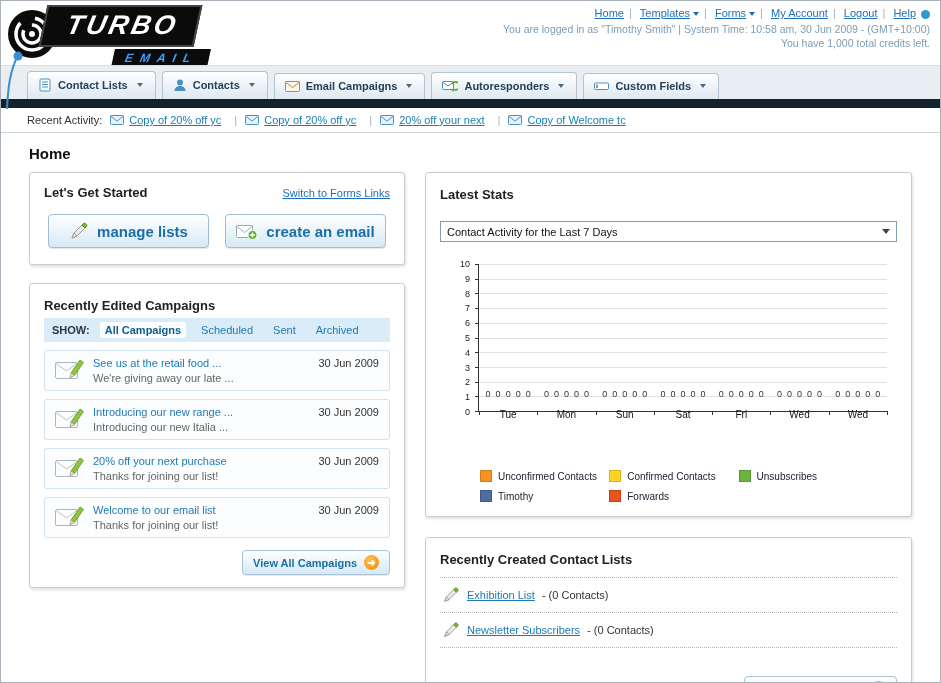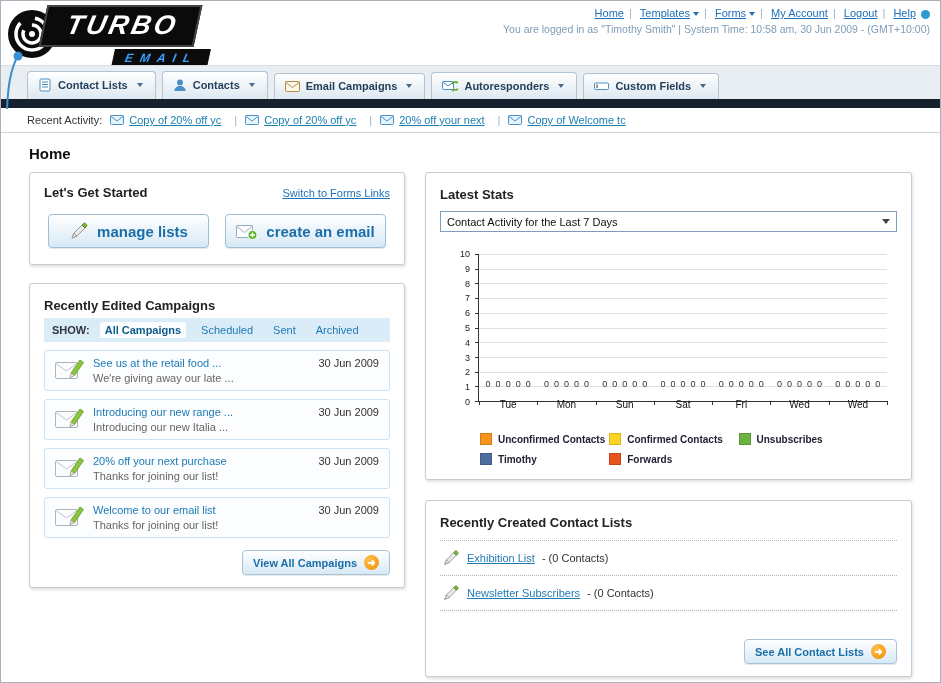--- a/index.html
+++ b/index.html
@@ -81,38 +81,38 @@
   .pill-btn { display: inline-flex; align-items: center; gap: 7px; padding: 4px 10px;
     background: linear-gradient(#ffffff, #d7e9f5); border: 1px solid #a8c4da; border-radius: 4px;
     font-weight: bold; font-size: 11px; color: #1a6fa8; cursor: pointer; box-shadow: 0 1px 1px rgba(0,0,0,0.1);
     font-family: "Liberation Sans", sans-serif; }
   .arrow-circle { display: inline-block; width: 15px; height: 15px; border-radius: 50%;
     background: radial-gradient(circle at 35% 30%, #ffc04d, #f08c00); color: #fff; font-size: 10px;
     line-height: 15px; text-align: center; }
 
   
   .stats-select { border: 1px solid #7f9db9; height: 21px; display: flex; align-items: center; padding: 0 6px;
-    font-size: 11px; color: #111; background: #fff; margin-top: 8px; cursor: pointer; }
+    font-size: 11px; color: #111; background: #fff; margin-top: 18px; cursor: pointer; }
   .select-caret { margin-left: auto; width: 0; height: 0; border-left: 4px solid transparent; border-right: 4px solid transparent;
     border-top: 5px solid #444; }
 
   .chart-wrap { position: relative; height: 182px; margin: 18px 2px 0; }
   .chart-ylabels { position: absolute; left: 0; top: 4px; width: 32px; height: 148px; }
   .ytick-label { position: absolute; right: 4px; transform: translateY(-50%); font-size: 9px; color: #222; }
   .chart-plot { position: absolute; left: 36px; right: 8px; top: 4px; height: 148px;
     border-left: 1px solid #333; border-bottom: 1px solid #333; }
   .gridline { position: absolute; left: 0; right: 0; height: 1px; background: #e0e0e0; }
   .ytick-dash { position: absolute; left: -4px; width: 4px; height: 1px; background: #333; }
   .chart-group { position: absolute; bottom: 10px; height: 100%; }
   .chart-values { position: absolute; bottom: 2px; width: 100%; text-align: center; font-size: 9px; color: #333; white-space: nowrap; }
   .chart-values span { margin: 0 2.5px; }
   .xtick-label { position: absolute; top: calc(100% + 8px); width: 100%; text-align: center; font-size: 10px; color: #111; }
   .xtick-dash { position: absolute; top: 100%; width: 1px; height: 4px; background: #333; }
 
-  .legend { display: flex; flex-wrap: wrap; row-gap: 8px; margin: 1px 0 2px 40px; font-weight: bold; }
+  .legend { display: flex; flex-wrap: wrap; row-gap: 8px; margin: 28px 0 2px 40px; }
   .legend-item { width: 31%; min-width: 120px; display: flex; align-items: center; gap: 6px; font-size: 10px; color: #223; }
   .legend-swatch { width: 12px; height: 12px; flex: none; border: 1px solid rgba(0,0,0,0.15); }
 
   
   .cl-panel { margin-top: 20px; }
   .cl-head { padding-bottom: 9px; border-bottom: 1px dotted #b5b5b5; }
   .cl-item { display: flex; align-items: center; gap: 7px; padding: 8px 2px; border-bottom: 1px dotted #b5b5b5; font-size: 11px; }
   .cl-link { color: #1e7ab5; text-decoration: underline; cursor: pointer; }
   .cl-detail { color: #333; }
   .cl-actions { text-align: right; margin-top: 28px; }
@@ -139,20 +139,21 @@
     <div class="top-right">
       <div class="toplinks">
         <span class="navitem"><a class="toplink">Home</a></span>
         <span class="navitem"><a class="toplink">Templates</a><span class="caret"></span></span>
         <span class="navitem"><a class="toplink">Forms</a><span class="caret"></span></span>
         <span class="navitem"><a class="toplink">My Account</a></span>
         <span class="navitem"><a class="toplink">Logout</a></span>
         <span class="navitem"><a class="toplink">Help</a><span class="help-dot"></span></span>
       </div>
       <div class="login-line">You are logged in as "Timothy Smith" | System Time: 10:58 am, 30 Jun 2009 - (GMT+10:00)</div>
+      <div class="credits-line">You have 1,000 total credits left.</div>
     </div>
 
     <svg class="logo-tail" width="22" height="62" viewBox="0 0 22 62">
       <path d="M15 4 C7 20 5 36 4 58" stroke="#3a8fd0" stroke-width="2" fill="none"></path>
       <circle cx="15" cy="5" r="4.5" fill="#3a8fd0"></circle>
     </svg>
   </div>
 
   <div class="main-nav">
     <div class="tabs-row">

